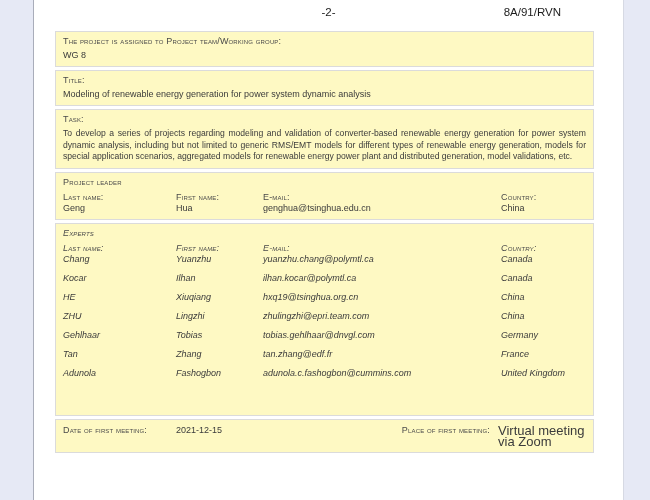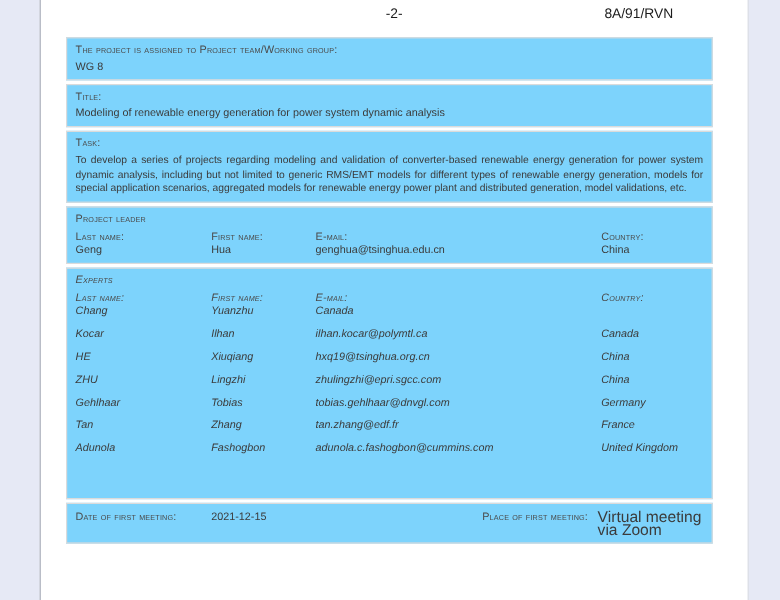--- a/index.html
+++ b/index.html
@@ -18,21 +18,21 @@
   .page-number{
     position:absolute;top:6px;left:0;right:0;text-align:center;
     font-size:11.5px;color:#1c1c1c;
   }
   .doc-ref{
     position:absolute;top:6px;right:62px;
     font-size:11.5px;color:#1c1c1c;
   }
   .form{position:absolute;left:21px;top:31px;width:539px;}
   .section{
-    box-sizing:border-box;border:1px solid #dbdbdb;background:#7dd3fc;
+    box-sizing:border-box;border:1px solid #dbdbdb;background:#fef9c3;
     margin-bottom:3px;padding:4px 7px 5px 7px;
   }
   .sc-label{
     font-variant:small-caps;font-size:9px;line-height:10px;
     letter-spacing:.15px;color:#4a4a4a;
   }
   .value{font-size:9px;line-height:11px;color:#3b3b3b;margin-top:4px;}
   .task-text{
     font-size:8.6px;line-height:11.5px;color:#3b3b3b;margin-top:4px;
     text-align:justify;
@@ -99,38 +99,39 @@
       <div class="cols header">
         <div class="sc-label">Last name:</div>
         <div class="sc-label">First name:</div>
         <div class="sc-label">E-mail:</div>
         <div class="sc-label">Country:</div>
       </div>
 
       <div class="cols data first">
         <div class="cell">Chang</div>
         <div class="cell">Yuanzhu</div>
+        <div class="cell">yuanzhu.chang@polymtl.ca</div>
         <div class="cell">Canada</div>
       </div>
       <div class="cols data">
         <div class="cell">Kocar</div>
         <div class="cell">Ilhan</div>
         <div class="cell">ilhan.kocar@polymtl.ca</div>
         <div class="cell">Canada</div>
       </div>
       <div class="cols data">
         <div class="cell">HE</div>
         <div class="cell">Xiuqiang</div>
         <div class="cell">hxq19@tsinghua.org.cn</div>
         <div class="cell">China</div>
       </div>
       <div class="cols data">
         <div class="cell">ZHU</div>
         <div class="cell">Lingzhi</div>
-        <div class="cell">zhulingzhi@epri.sgcc.com</div>
+        <div class="cell">zhulingzhi@epri.team.com</div>
         <div class="cell">China</div>
       </div>
       <div class="cols data">
         <div class="cell">Gehlhaar</div>
         <div class="cell">Tobias</div>
         <div class="cell">tobias.gehlhaar@dnvgl.com</div>
         <div class="cell">Germany</div>
       </div>
       <div class="cols data">
         <div class="cell">Tan</div>

